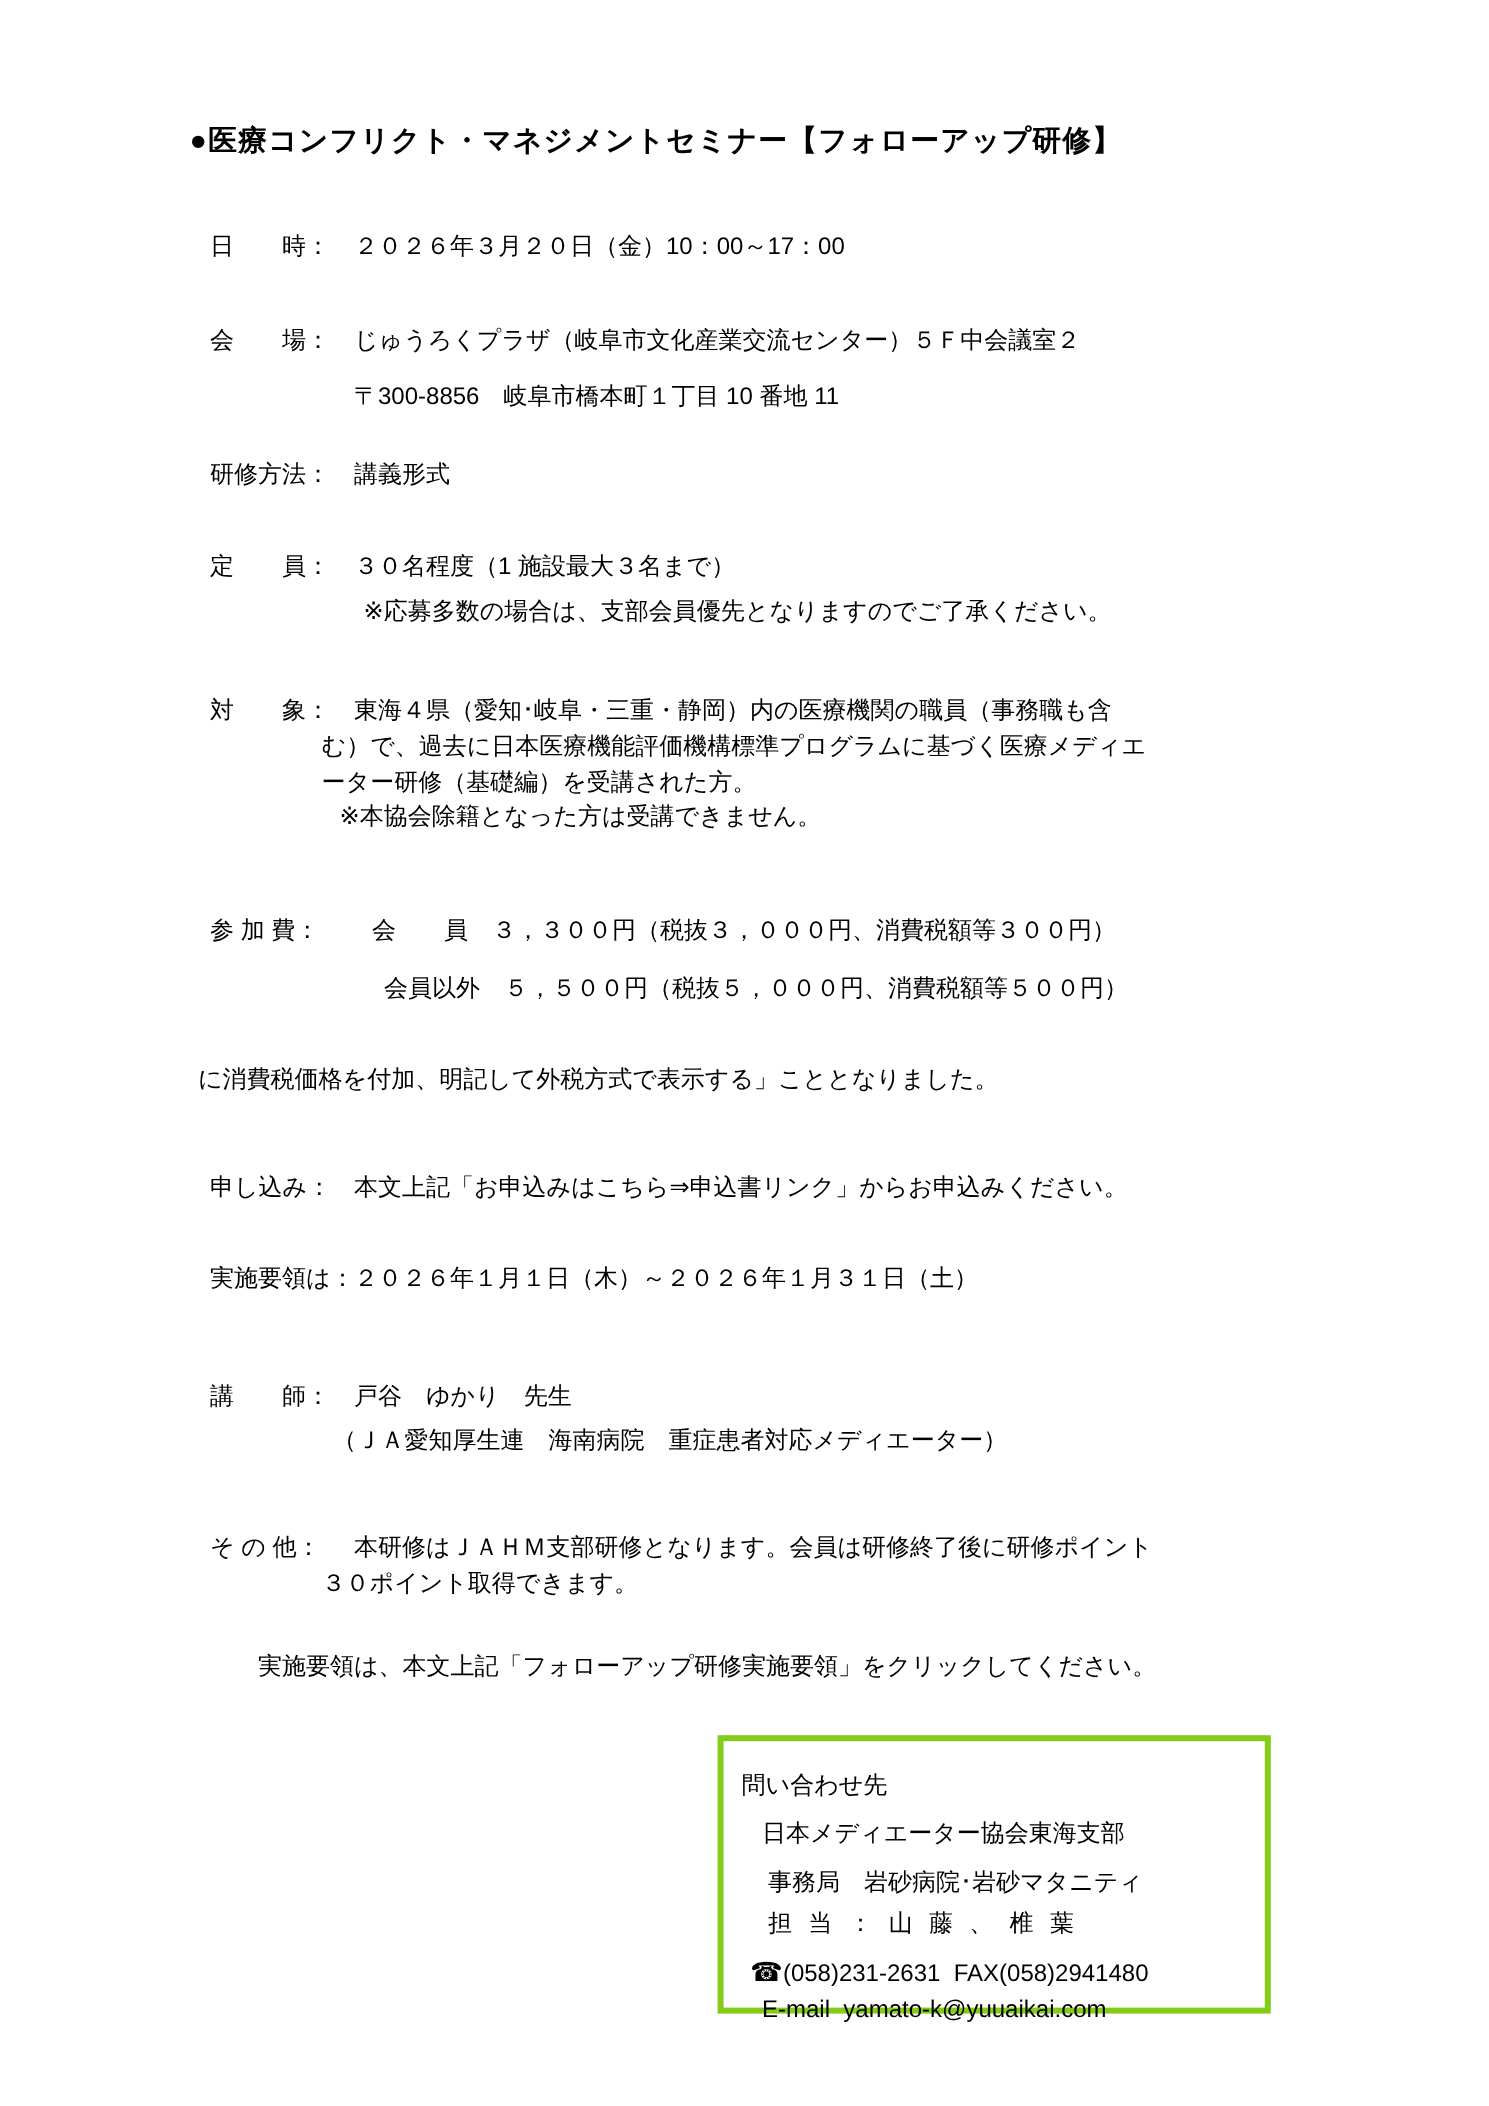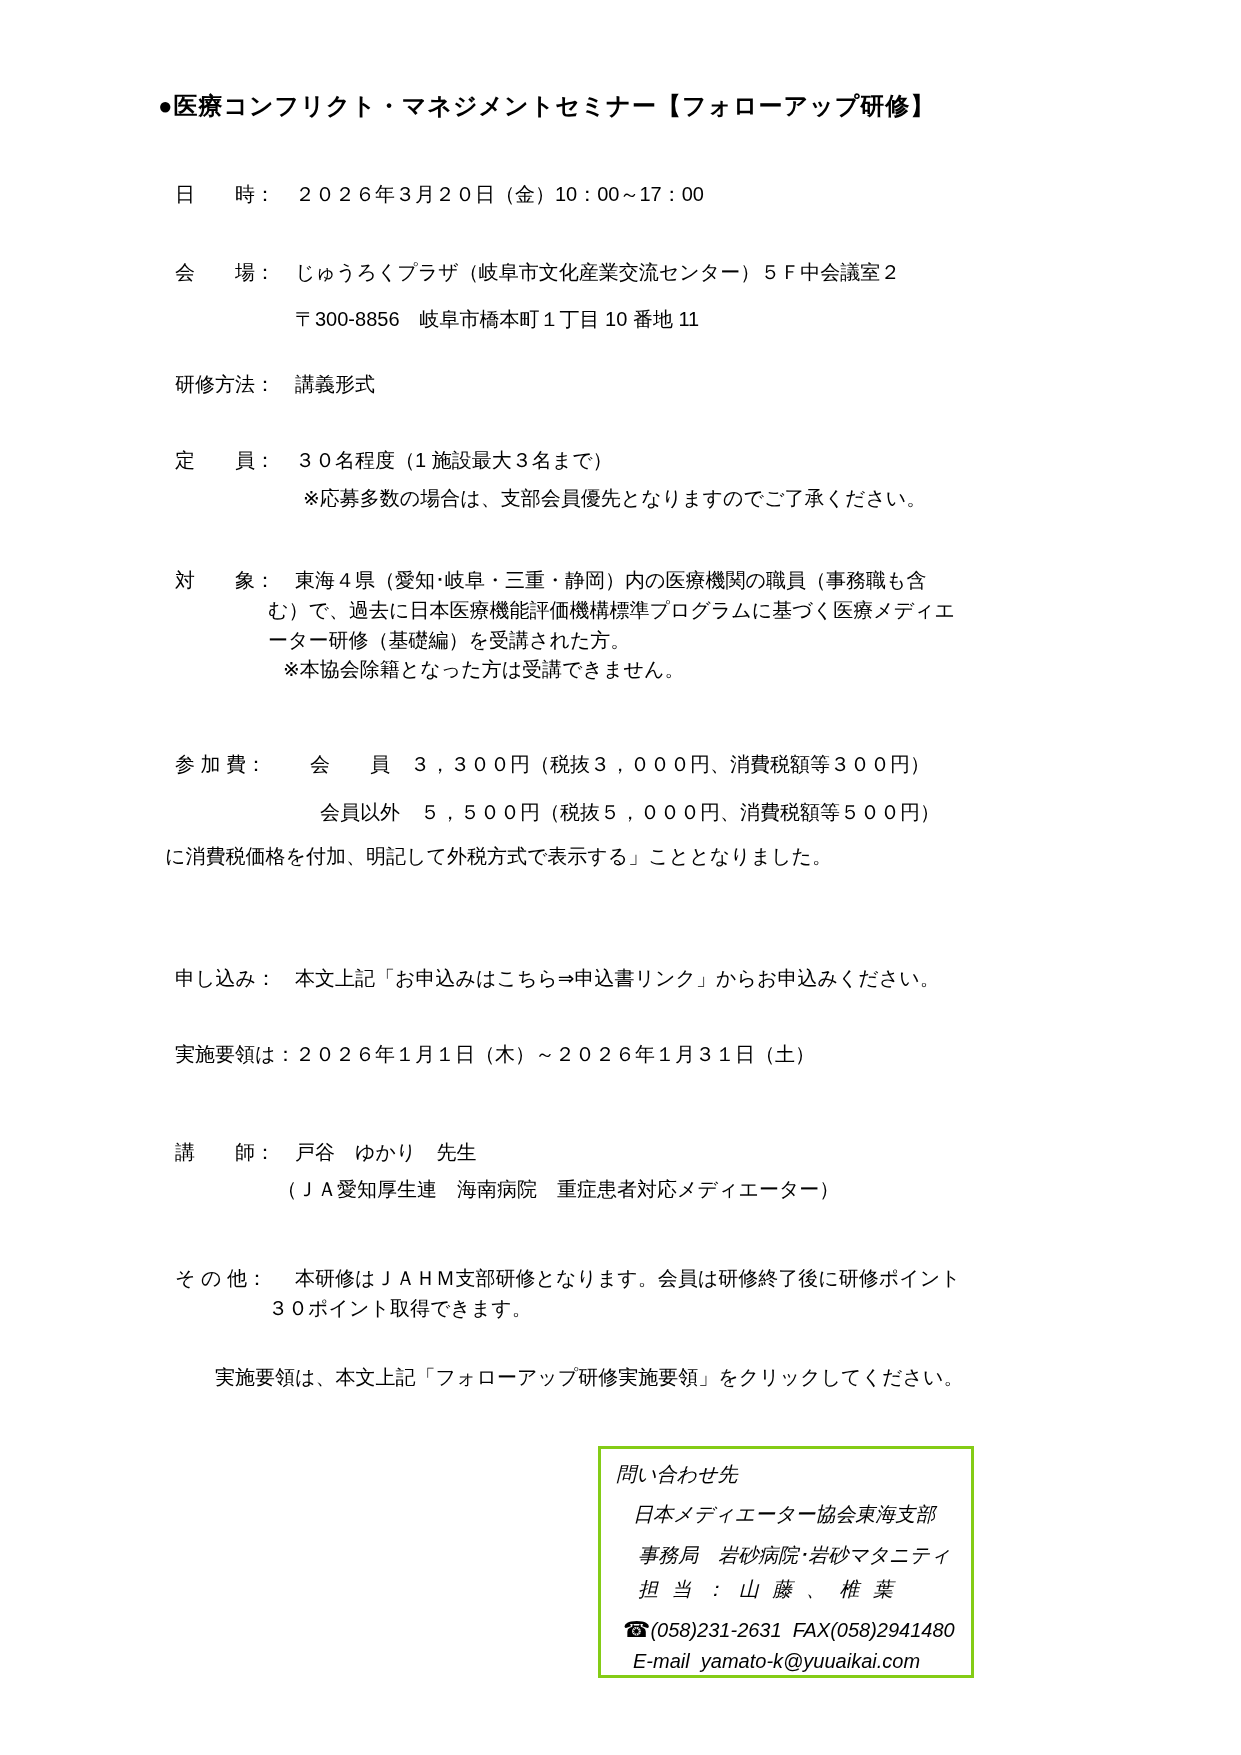--- a/index.html
+++ b/index.html
@@ -6,29 +6,28 @@
   .page{
     position:relative;
     width:1241px;height:1755px;
     margin:0 auto;
     background:#ffffff;
     font-family:"Liberation Sans","DejaVu Sans",sans-serif;
     color:#000;
     font-size:20px;
     overflow:hidden;
   }
-  .ln{position:absolute;white-space:pre;line-height:1.2;}
+  .ln{position:absolute;white-space:pre;line-height:1.2;margin-top:12px;}
   .title{font-weight:bold;font-size:24px;letter-spacing:1px;}
   .contact-box{
     position:absolute;
     left:598px;top:1446px;
-    width:376px;height:232px;
-    border:3px solid #84cc16;
+    width:461px;height:232px;
+    border:5px solid #84cc16;
     box-sizing:border-box;
-    font-style:italic;
   }
   .staff-spaced{letter-spacing:4px;}
   .phone-icon{font-size:22px;}
 </style>
 </head>
 <body>
 
 <div class="page">
 
   <div class="ln title" style="left:158px;top:92px">●医療コンフリクト・マネジメントセミナー【フォローアップ研修】</div>
@@ -49,21 +48,21 @@
 
   <div class="ln" style="left:175px;top:568px">対　　象：</div>
   <div class="ln" style="left:295px;top:568px">東海４県（愛知･岐阜・三重・静岡）内の医療機関の職員（事務職も含</div>
   <div class="ln" style="left:268px;top:598px">む）で、過去に日本医療機能評価機構標準プログラムに基づく医療メディエ</div>
   <div class="ln" style="left:268px;top:628px">ーター研修（基礎編）を受講された方。</div>
   <div class="ln" style="left:283px;top:657px">※本協会除籍となった方は受講できません。</div>
 
   <div class="ln" style="left:175px;top:752px">参 加 費：</div>
   <div class="ln" style="left:310px;top:752px">会　　員　３，３００円（税抜３，０００円、消費税額等３００円）</div>
   <div class="ln" style="left:320px;top:800px">会員以外　５，５００円（税抜５，０００円、消費税額等５００円）</div>
-  <div class="ln" style="left:165px;top:844px">に消費税価格を付加、明記して外税方式で表示する」こととなりました。</div>
+  <div class="ln" style="left:165px;top:876px">に消費税価格を付加、明記して外税方式で表示する」こととなりました。</div>
 
   <div class="ln" style="left:175px;top:966px">申し込み：</div>
   <div class="ln" style="left:295px;top:966px">本文上記「お申込みはこちら⇒申込書リンク」からお申込みください。</div>
 
   <div class="ln" style="left:175px;top:1042px">実施要領は：</div>
   <div class="ln" style="left:295px;top:1042px">２０２６年１月１日（木）～２０２６年１月３１日（土）</div>
 
   <div class="ln" style="left:175px;top:1140px">講　　師：</div>
   <div class="ln" style="left:295px;top:1140px">戸谷　ゆかり　先生</div>
   <div class="ln" style="left:277px;top:1177px">（ＪＡ愛知厚生連　海南病院　重症患者対応メディエーター）</div>

